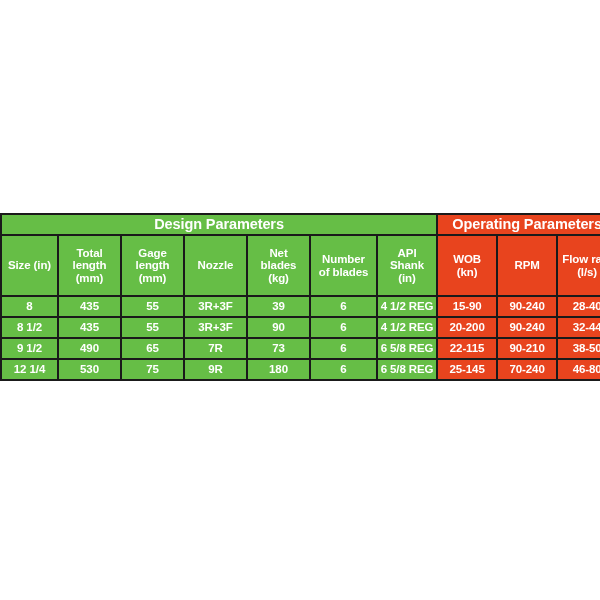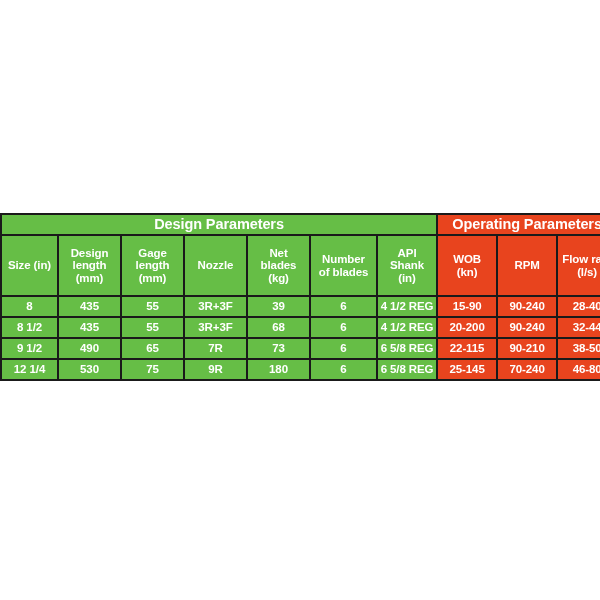--- a/index.html
+++ b/index.html
@@ -104,21 +104,21 @@
         </tr>
 
         <tr class="head-row">
           <td class="green">
             <span class="hcell-lines">
               <span>Size (in)</span>
             </span>
           </td>
           <td class="green">
             <span class="hcell-lines">
-              <span>Design</span>
+              <span>Total</span>
               <span>length</span>
               <span>(mm)</span>
             </span>
           </td>
           <td class="green">
             <span class="hcell-lines">
               <span>Gage</span>
               <span>length</span>
               <span>(mm)</span>
             </span>
@@ -178,21 +178,21 @@
           <td class="orange">15-90</td>
           <td class="orange">90-240</td>
           <td class="orange">28-40</td>
         </tr>
 
         <tr class="data-row">
           <td class="green">8 1/2</td>
           <td class="green">435</td>
           <td class="green">55</td>
           <td class="green">3R+3F</td>
-          <td class="green">68</td>
+          <td class="green">90</td>
           <td class="green">6</td>
           <td class="green">4 1/2 REG</td>
           <td class="orange">20-200</td>
           <td class="orange">90-240</td>
           <td class="orange">32-44</td>
         </tr>
 
         <tr class="data-row">
           <td class="green">9 1/2</td>
           <td class="green">490</td>

